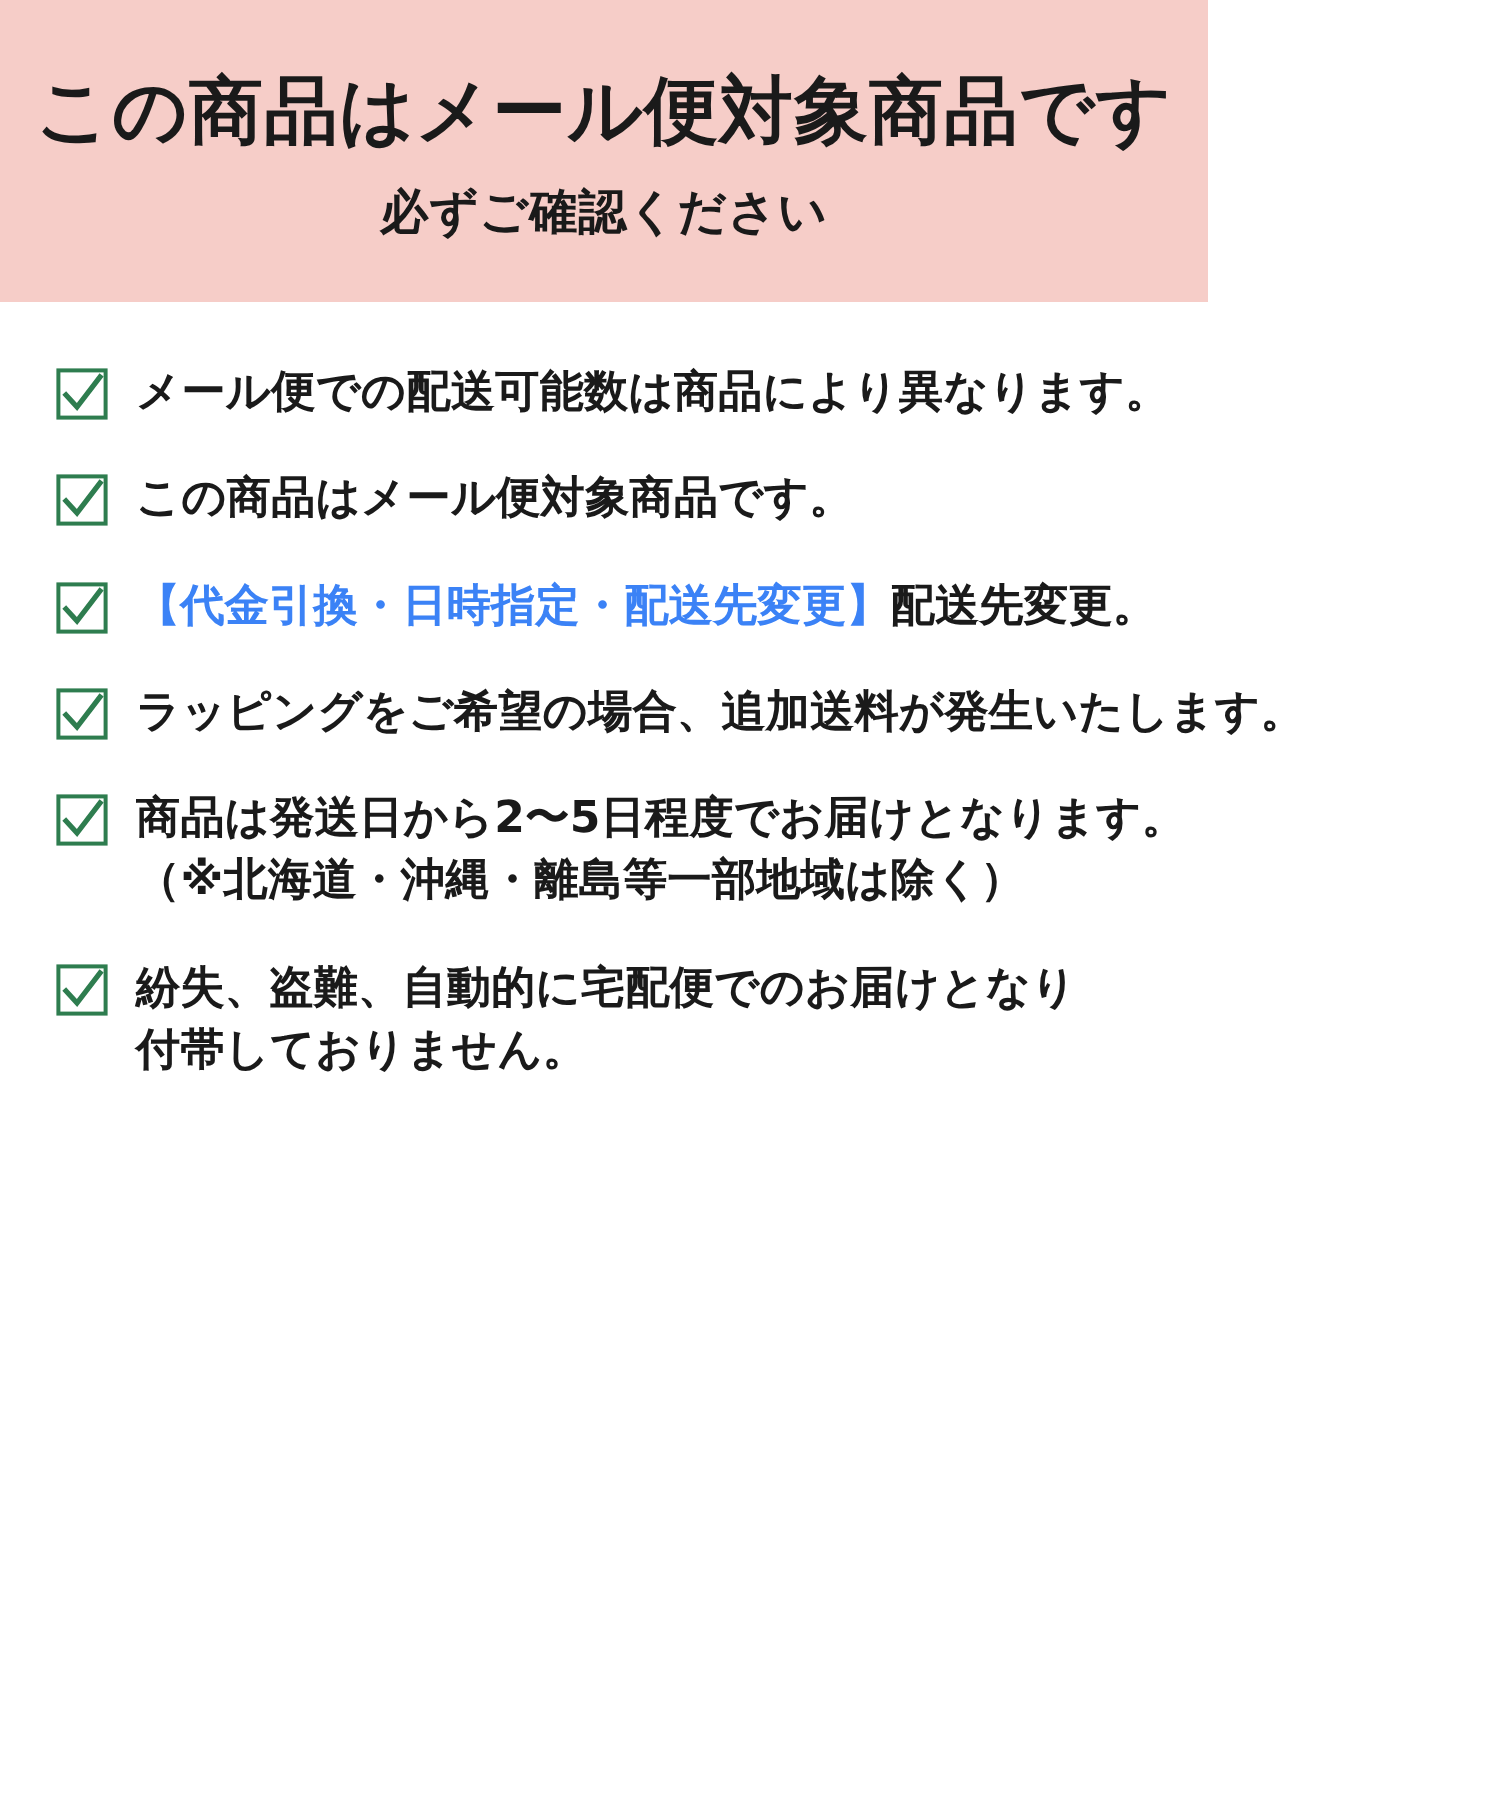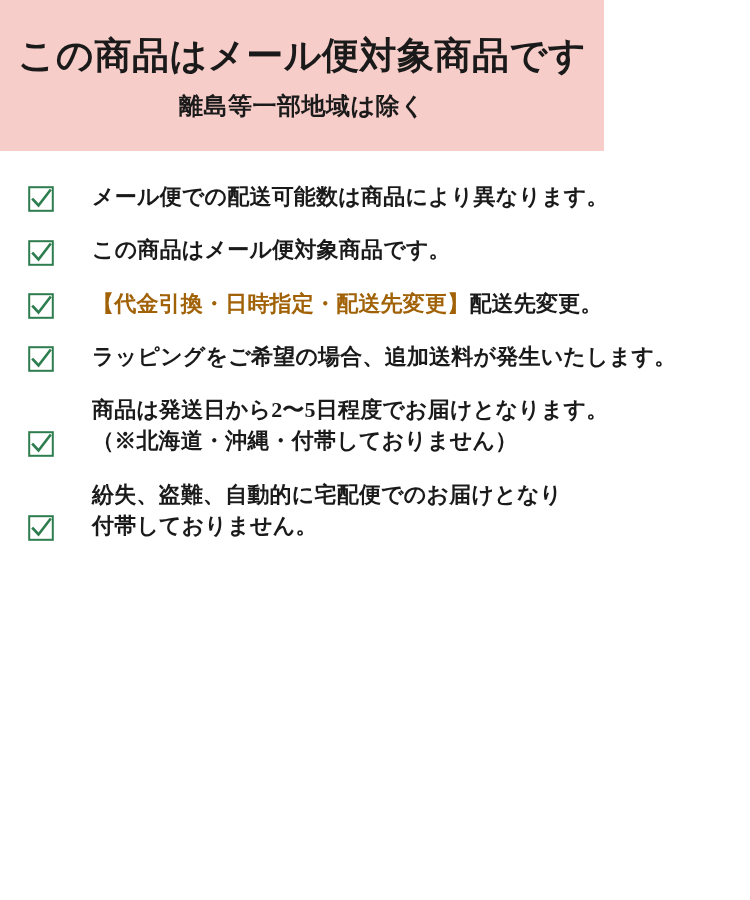--- a/index.html
+++ b/index.html
@@ -12,21 +12,20 @@
     background: #ffffff;
     font-family: "DejaVu Sans", "Liberation Sans", sans-serif;
     overflow: hidden;
   }
   .page {
     position: relative;
     width: 604px;
     height: 900px;
     box-sizing: border-box;
     background: #ffffff;
-    font-family: Liberation Serif, serif;
   }
   .header {
     width: 100%;
     background: #f6cdc8;
     padding: 34px 0 30px 0;
     box-sizing: border-box;
     text-align: center;
   }
   .header-title {
     font-size: 37px;
@@ -43,23 +42,22 @@
     letter-spacing: 0.5px;
     line-height: 1.2;
     margin: 0;
   }
   .list {
     padding: 30px 28px 0 28px;
     box-sizing: border-box;
   }
   .item {
     display: flex;
-    align-items: flex-end;
+    align-items: flex-start;
     margin-bottom: 22px;
-    gap: 24px;
   }
   .check {
     flex: 0 0 auto;
     width: 26px;
     height: 26px;
     margin-right: 14px;
     margin-top: 3px;
   }
   .check svg {
     display: block;
@@ -76,21 +74,21 @@
     white-space: nowrap;
   }
 </style>
 </head>
 <body>
 
 <div class="page">
 
   <div class="header">
     <div class="header-title">この商品はメール便対象商品です</div>
-    <div class="header-sub">離島等一部地域は除く</div>
+    <div class="header-sub">必ずご確認ください</div>
   </div>
 
   <div class="list">
       <div class="item">
         <span class="check">
           <svg width="26" height="26" viewBox="0 0 26 26" xmlns="http://www.w3.org/2000/svg">
             <rect x="1.2" y="1.2" width="23.6" height="23.6" fill="none" stroke="#2e7d4f" stroke-width="2"></rect>
             <path d="M5 13.5 L10.5 19.5 L22 4.5" fill="none" stroke="#2e7d4f" stroke-width="2.6" stroke-linecap="square"></path>
           </svg>
         </span>
@@ -110,21 +108,21 @@
         </div>
       </div>
       <div class="item">
         <span class="check">
           <svg width="26" height="26" viewBox="0 0 26 26" xmlns="http://www.w3.org/2000/svg">
             <rect x="1.2" y="1.2" width="23.6" height="23.6" fill="none" stroke="#2e7d4f" stroke-width="2"></rect>
             <path d="M5 13.5 L10.5 19.5 L22 4.5" fill="none" stroke="#2e7d4f" stroke-width="2.6" stroke-linecap="square"></path>
           </svg>
         </span>
         <div class="lines">
-          <div class="line"><span style="color: #a16207;">【代金引換・日時指定・配送先変更】</span><span style="color: rgb(26, 26, 26);">配送先変更。</span></div>
+          <div class="line"><span style="color: #3b82f6;">【代金引換・日時指定・配送先変更】</span><span style="color: rgb(26, 26, 26);">配送先変更。</span></div>
         </div>
       </div>
       <div class="item">
         <span class="check">
           <svg width="26" height="26" viewBox="0 0 26 26" xmlns="http://www.w3.org/2000/svg">
             <rect x="1.2" y="1.2" width="23.6" height="23.6" fill="none" stroke="#2e7d4f" stroke-width="2"></rect>
             <path d="M5 13.5 L10.5 19.5 L22 4.5" fill="none" stroke="#2e7d4f" stroke-width="2.6" stroke-linecap="square"></path>
           </svg>
         </span>
         <div class="lines">
@@ -133,21 +131,21 @@
       </div>
       <div class="item">
         <span class="check">
           <svg width="26" height="26" viewBox="0 0 26 26" xmlns="http://www.w3.org/2000/svg">
             <rect x="1.2" y="1.2" width="23.6" height="23.6" fill="none" stroke="#2e7d4f" stroke-width="2"></rect>
             <path d="M5 13.5 L10.5 19.5 L22 4.5" fill="none" stroke="#2e7d4f" stroke-width="2.6" stroke-linecap="square"></path>
           </svg>
         </span>
         <div class="lines">
           <div class="line"><span style="color: rgb(26, 26, 26);">商品は発送日から2〜5日程度でお届けとなります。</span></div>
-          <div class="line"><span style="color: rgb(26, 26, 26);">（※北海道・沖縄・付帯しておりません）</span></div>
+          <div class="line"><span style="color: rgb(26, 26, 26);">（※北海道・沖縄・離島等一部地域は除く）</span></div>
         </div>
       </div>
       <div class="item">
         <span class="check">
           <svg width="26" height="26" viewBox="0 0 26 26" xmlns="http://www.w3.org/2000/svg">
             <rect x="1.2" y="1.2" width="23.6" height="23.6" fill="none" stroke="#2e7d4f" stroke-width="2"></rect>
             <path d="M5 13.5 L10.5 19.5 L22 4.5" fill="none" stroke="#2e7d4f" stroke-width="2.6" stroke-linecap="square"></path>
           </svg>
         </span>
         <div class="lines">

